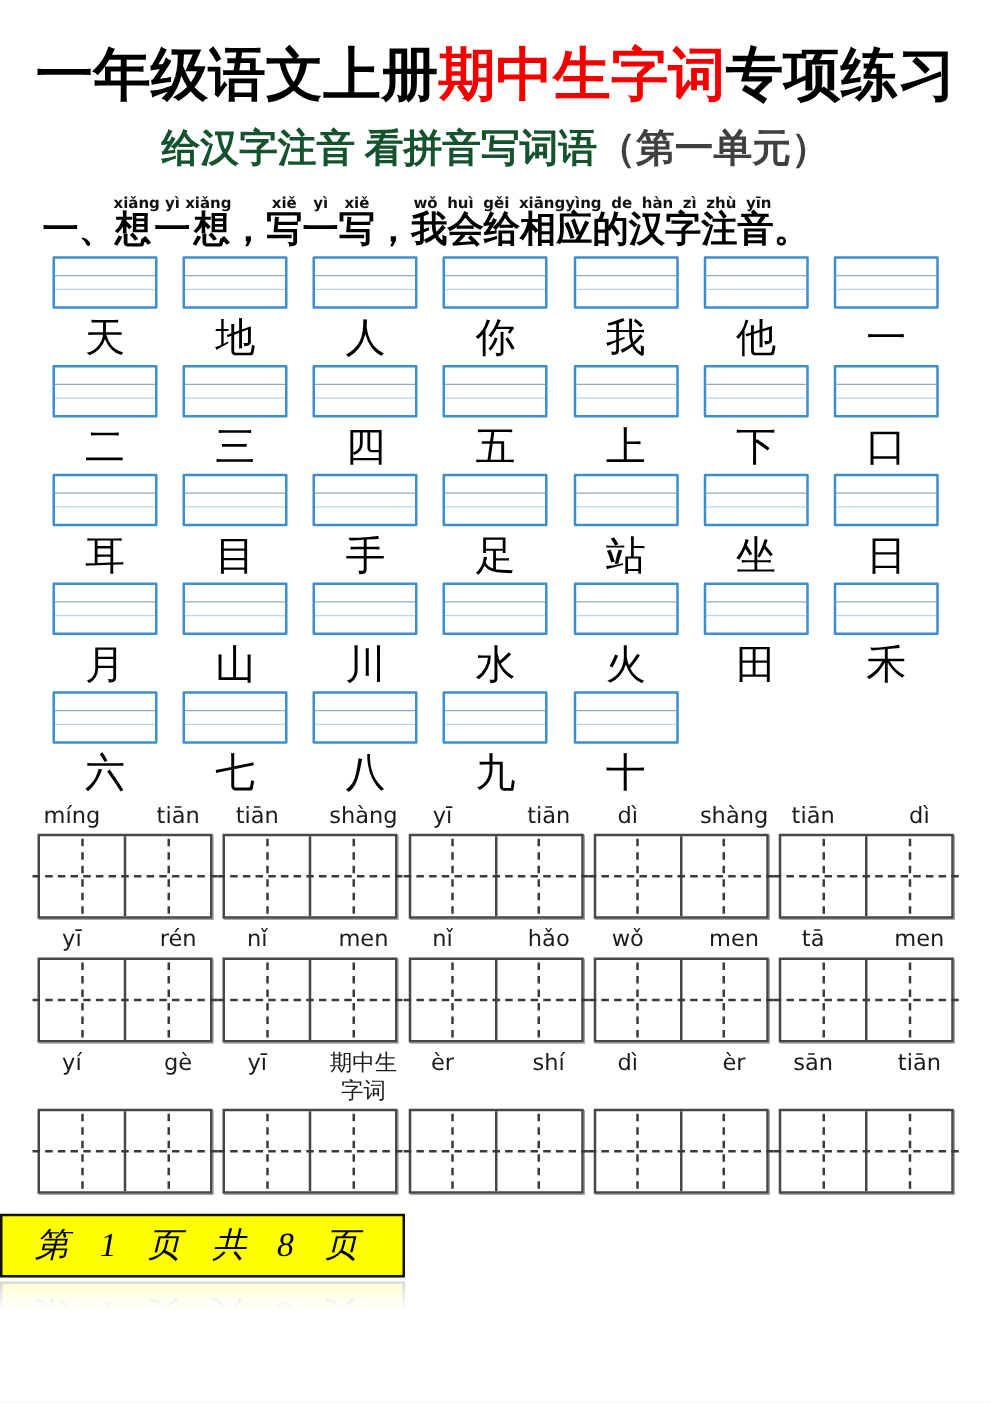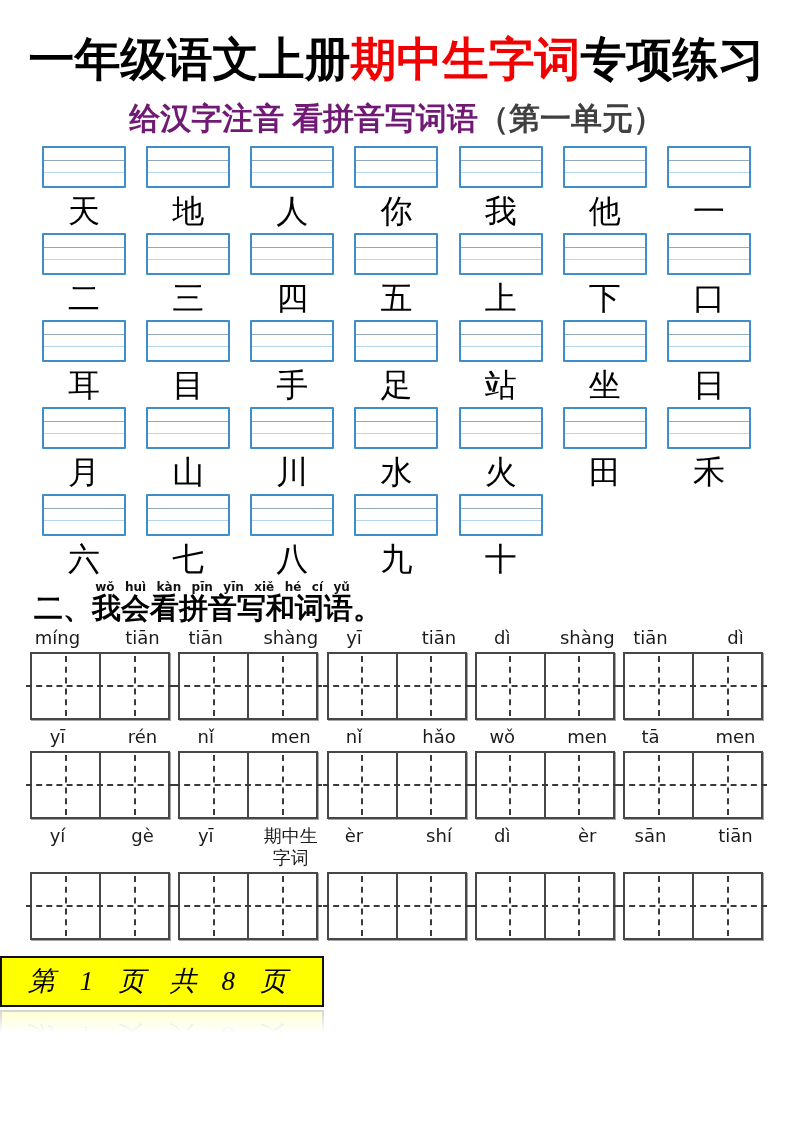--- a/index.html
+++ b/index.html
@@ -69,22 +69,23 @@
     -webkit-box-reflect:below 3px linear-gradient(transparent 55%, rgba(0,0,0,0.18));
   }
 </style>
 </head>
 <body>
 
 <div class="page">
 
   <div class="title" id="title-parts"><span style="color: rgb(0, 0, 0);">一年级语文上册</span><span style="color: rgb(242, 0, 0);">期中生字词</span><span style="color: rgb(0, 0, 0);">专项练习</span></div>
 
-  <div class="subtitle" id="subtitle-parts"><span style="color: #701a75;">给汉字注音 看拼音写词语</span><span style="color: #404040; margin-top: 20px;">（第一单元）</span></div>
-
+  <div class="subtitle" id="subtitle-parts"><span style="color: #14532d;">给汉字注音 看拼音写词语</span><span style="color: #404040; margin-top: 20px;">（第一单元）</span></div>
+
+  <div class="sec-heading"><span class="hprefix">一、</span><ruby>想一想<rt>xiǎng yì xiǎng</rt></ruby><span class="hpunct">，</span><ruby>写一写<rt>xiě yì xiě</rt></ruby><span class="hpunct">，</span><ruby>我会给相应的汉字注音<rt>wǒ huì gěi xiāngyìng de hàn zì zhù yīn</rt></ruby><span class="hpunct">。</span></div>
 
   <div class="sec1-rows" id="s1-rows">
       <div class="pbox-row">
         <div class="pbox"></div>
         <div class="pbox"></div>
         <div class="pbox"></div>
         <div class="pbox"></div>
         <div class="pbox"></div>
         <div class="pbox"></div>
         <div class="pbox"></div>
@@ -161,21 +162,20 @@
       </div>
       <div class="char-row">
         <div class="char-cell">六</div>
         <div class="char-cell">七</div>
         <div class="char-cell">八</div>
         <div class="char-cell">九</div>
         <div class="char-cell">十</div>
       </div>
     </div>
 
-  <div class="sec-heading" style="margin-top:2px;"><span class="hprefix">二、</span><ruby>我会看拼音写和词语<rt>wǒ huì kàn pīn yīn xiě hé cí yǔ</rt></ruby><span class="hpunct">。</span></div>
 
   <div class="sec2-rows" id="s2-rows">
       <div class="pin-row">
         <div class="pin-group">
           <span class="syll">míng</span>
           <span class="syll">tiān</span>
         </div>
         <div class="pin-group">
           <span class="syll">tiān</span>
           <span class="syll">shàng</span>

